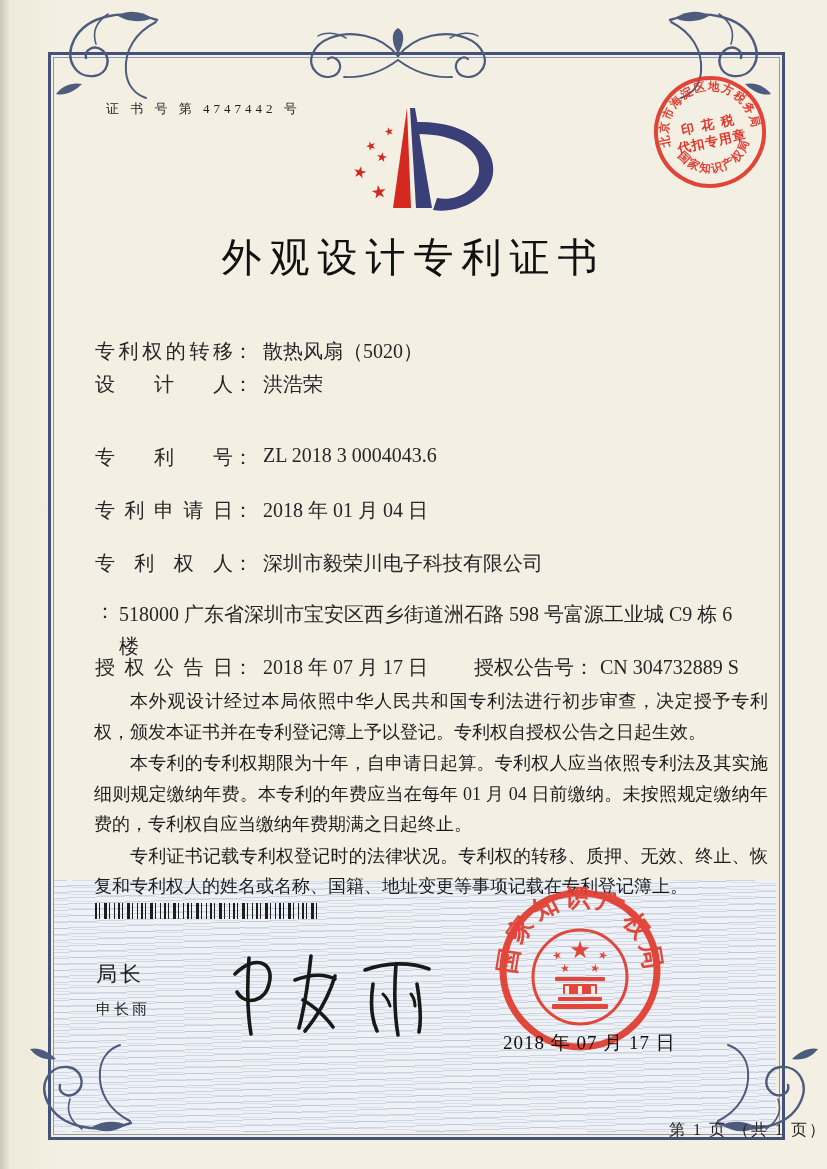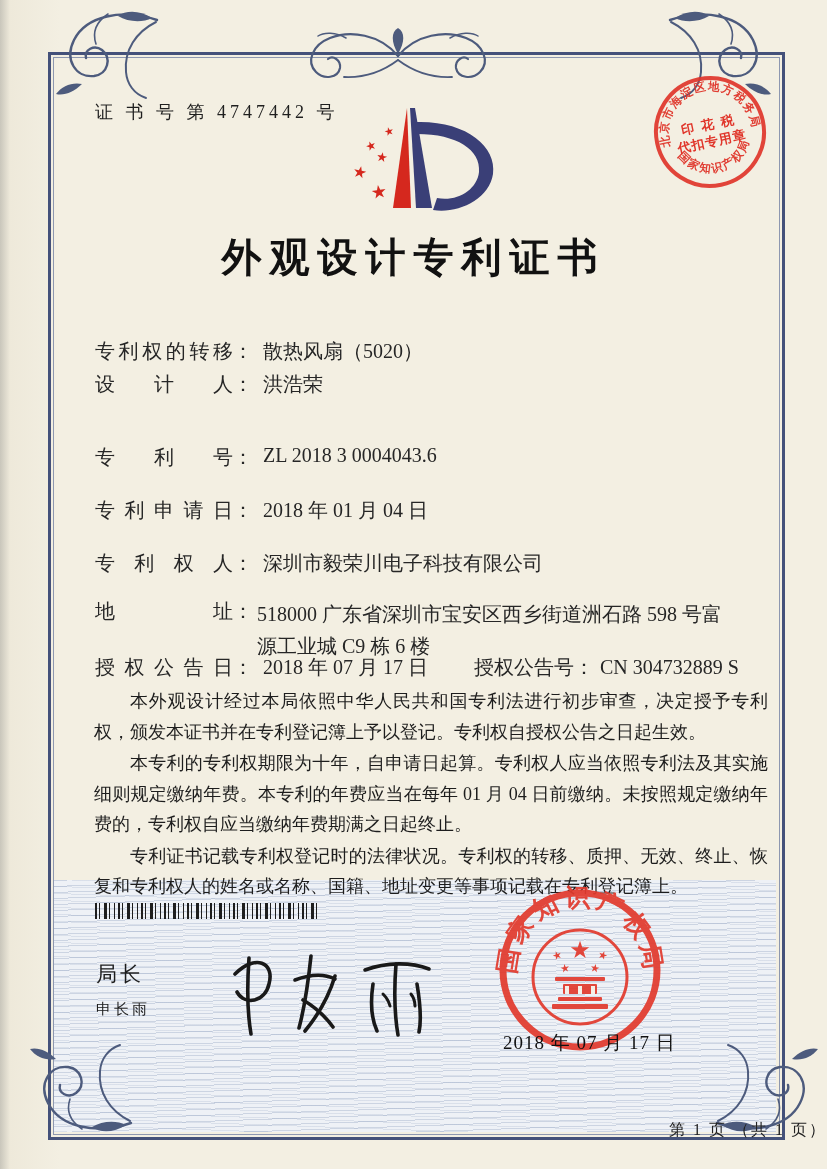--- a/index.html
+++ b/index.html
@@ -27,27 +27,27 @@
   
   .wave-band{
     position:absolute;left:53px;top:880px;width:723px;height:252px;
     background-color:#eef1f6;
     background-image:
       repeating-linear-gradient(178deg, rgba(125,145,180,.30) 0 1px, rgba(255,255,255,0) 1px 6px),
       repeating-linear-gradient(2deg, rgba(125,145,180,.18) 0 1px, rgba(255,255,255,0) 1px 7px);
   }
   .ornament{position:absolute;color:#4d5b7d;}
   .cert-number{
-    position:absolute;left:95px;top:100px;
-    font-size:18px;letter-spacing:4px;color:#1f1f1f;
+    position:absolute;left:106px;top:100px;
+    font-size:13px;letter-spacing:4px;color:#1f1f1f;
   }
   .logo{position:absolute;left:345px;top:106px;}
   .doc-title{
     position:absolute;left:0;top:230px;width:100%;
-    text-align:center;font-size:40px;font-weight:bold;
+    text-align:center;font-size:40px;font-weight:normal;
     letter-spacing:8px;color:#111;
   }
   .fields{position:absolute;left:95px;top:0;width:640px;font-size:20px;}
   .field-row{position:absolute;left:0;white-space:nowrap;}
   .field-row .lab{
     display:inline-block;width:138px;
     text-align:justify;text-align-last:justify;
     vertical-align:top;
   }
   .field-row .colon{display:inline-block;vertical-align:top;}
@@ -192,21 +192,20 @@
     <div class="field-row" style="top:444px;">
       <span class="lab">专利号</span><span class="colon">：</span><span class="val">ZL 2018 3 0004043.6</span>
     </div>
     <div class="field-row" style="top:497px;">
       <span class="lab">专利申请日</span><span class="colon">：</span><span class="val">2018 年 01 月 04 日</span>
     </div>
     <div class="field-row" style="top:550px;">
       <span class="lab">专利权人</span><span class="colon">：</span><span class="val">深圳市毅荣川电子科技有限公司</span>
     </div>
     <div class="field-row wrap" style="top:598px;">
-      <span class="lab">地址</span>
         <span class="colon">：</span>
         <span class="val">518000 广东省深圳市宝安区西乡街道洲石路 598 号富源工业城 C9 栋 6 楼</span>
     </div>
     <div class="field-row" style="top:654px;width:640px;font-family:Liberation Serif, serif;">
       <span class="lab">授权公告日</span><span class="colon">：</span><span class="val">2018 年 07 月 17 日</span>
       <span class="grant-right">
         <span>授权公告号</span><span>：</span><span style="margin-left:6px;">CN 304732889 S</span>
       </span>
     </div>
   </div>

